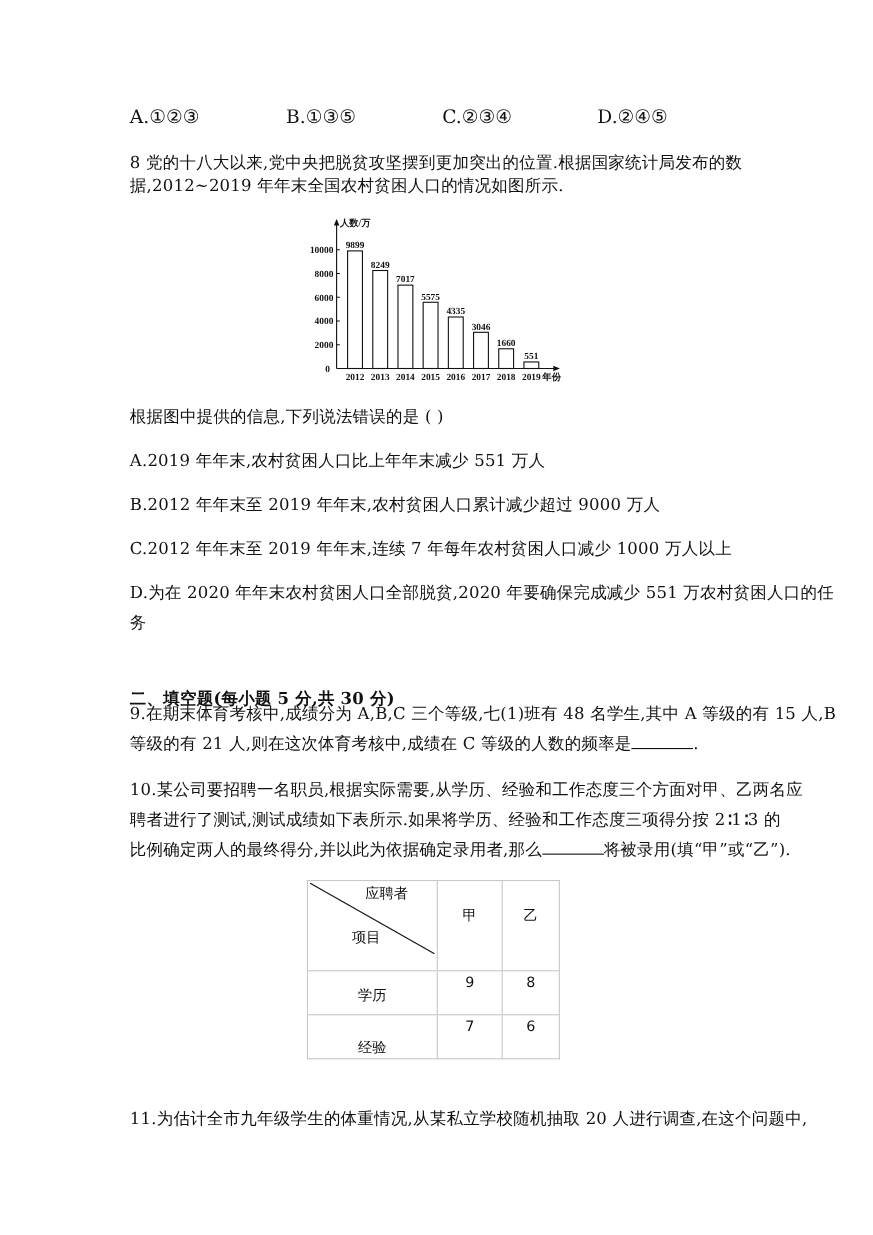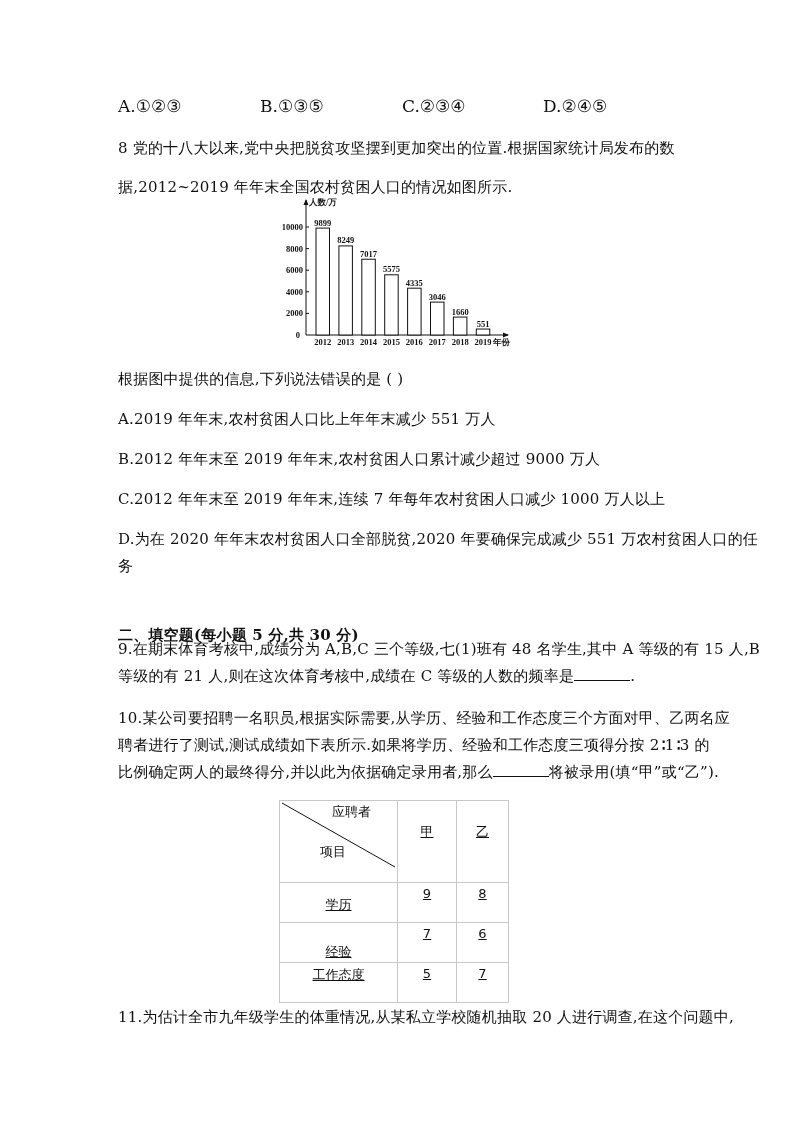--- a/index.html
+++ b/index.html
@@ -6,36 +6,36 @@
   body { width: 794px; height: 1123px; position: relative; overflow: hidden;
          font-family: "DejaVu Serif", "Liberation Serif", serif; color: #111; }
   .line { position: absolute; left: 118px; font-size: 15px; white-space: nowrap; letter-spacing: 0.2px; }
   .opt { position: absolute; top: 96px; font-size: 17px; }
   .bold { font-weight: bold; }
   .blank { display: inline-block; border-bottom: 1px solid #111; vertical-align: baseline; height: 12px; }
   #chart { position: absolute; left: 260px; top: 190px; width: 270px; height: 165px; }
   #chart text { font-family: "Liberation Serif", serif; font-weight: bold; fill: #111; }
   table.score { position: absolute; left: 279px; top: 800px; border-collapse: collapse;
                 font-family: "DejaVu Sans", sans-serif; font-size: 13px; }
-  table.score td { border: 1px solid #c8c8c8; text-align: center; vertical-align: top; padding: 0; text-decoration: underline; }
+  table.score td { border: 1px solid #c8c8c8; text-align: center; vertical-align: top; padding: 0; }
   .diag { position: relative; width: 117px; height: 81px; }
   .diag svg { position: absolute; left: 0; top: 0; }
   .diag .hdr-top { position: absolute; left: 52px; top: 2px; }
   .diag .hdr-bot { position: absolute; left: 40px; top: 42px; }
 </style>
 </head>
 <body>
 
 <div class="opt" style="left:118px">A.①②③</div>
 <div class="opt" style="left:260px">B.①③⑤</div>
 <div class="opt" style="left:402px">C.②③④</div>
 <div class="opt" style="left:543px">D.②④⑤</div>
 
 <div class="line" style="top:139px">8  党的十八大以来,党中央把脱贫攻坚摆到更加突出的位置.根据国家统计局发布的数</div>
-<div class="line" style="top:178px">据,2012~2019 年年末全国农村贫困人口的情况如图所示.</div>
+<div class="line" style="top:160px">据,2012~2019 年年末全国农村贫困人口的情况如图所示.</div>
 
 <svg id="chart" viewBox="0 0 270 165">
   <g id="chart-axes">
       <line x1="46" y1="145" x2="46" y2="10" stroke="#111" stroke-width="1"></line>
       <polygon points="43.5,15 48.5,15 46,9" fill="#111"></polygon>
       <line x1="46" y1="145" x2="248" y2="145" stroke="#111" stroke-width="1"></line>
       <polygon points="243,142.5 243,147.5 249,145" fill="#111"></polygon>
       <line x1="46" y1="123.4" x2="49" y2="123.4" stroke="#111" stroke-width="1"></line>
       <line x1="46" y1="101.8" x2="49" y2="101.8" stroke="#111" stroke-width="1"></line>
       <line x1="46" y1="80.2" x2="49" y2="80.2" stroke="#111" stroke-width="1"></line>
@@ -118,21 +118,16 @@
   <tr style="height:40px">
     <td style="padding-top:13px">学历</td>
     <td style="padding-top:3px">9</td>
     <td style="padding-top:3px">8</td>
   </tr>
   <tr style="height:40px">
     <td style="padding-top:20px">经验</td>
     <td style="padding-top:3px">7</td>
     <td style="padding-top:3px">6</td>
   </tr>
-  <tr style="height:40px">
-    <td style="padding-top:3px">工作态度</td>
-    <td style="padding-top:3px">5</td>
-    <td style="padding-top:3px">7</td>
-  </tr>
 </tbody>
   </table>
 
 <div class="line" style="top:1008px">11.为估计全市九年级学生的体重情况,从某私立学校随机抽取 20 人进行调查,在这个问题中,</div>
 
 </body></html>

